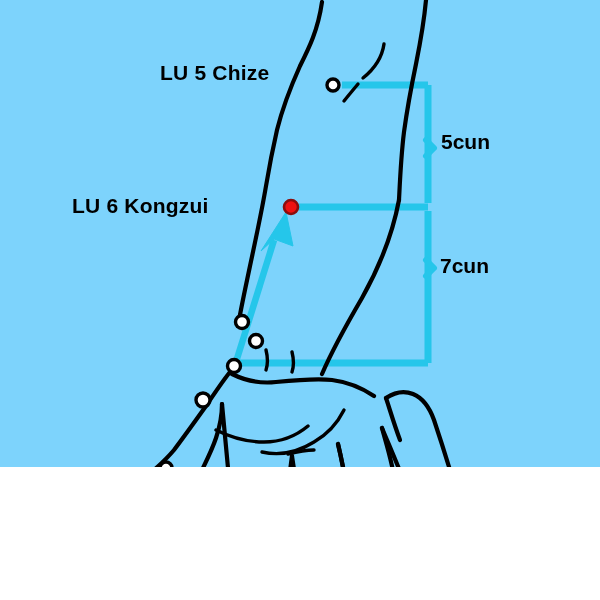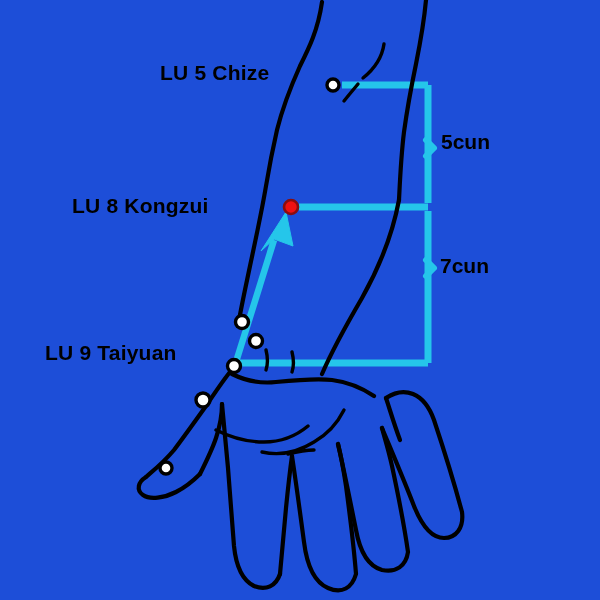--- a/index.html
+++ b/index.html
@@ -7,22 +7,22 @@
     margin: 0;
     padding: 0;
     background: #ffffff;
   }
   body {
     font-family: "Liberation Sans", "DejaVu Sans", sans-serif;
   }
   #diagram-root {
     position: relative;
     width: 600px;
-    height: 600px;
-    background: #1d4ed8;
+    height: 467px;
+    background: #7dd3fc;
     overflow: hidden;
   }
   #diagram-svg {
     position: absolute;
     top: 0;
     left: 0;
     width: 600px;
     height: 600px;
     display: block;
   }
@@ -228,21 +228,20 @@
       <circle class="acupoint-open" cx="256" cy="341" r="6.5"></circle>
       <circle class="acupoint-open" cx="234" cy="366" r="6.5"></circle>
       <circle class="acupoint-open" cx="203" cy="400" r="7"></circle>
       <circle class="acupoint-open" cx="166" cy="468" r="6"></circle>
       <circle class="acupoint-active" cx="291" cy="207" r="7"></circle>
     </g>
   </svg>
 
   <div class="point-label" id="label-chize">LU 5 Chize</div>
 
-  <div class="point-label" id="label-kongzui">LU 8 Kongzui</div>
-
-  <div class="point-label" id="label-taiyuan">LU 9 Taiyuan</div>
+  <div class="point-label" id="label-kongzui">LU 6 Kongzui</div>
+
 
   <div class="measure-label" id="label-5cun">5cun</div>
 
   <div class="measure-label" id="label-7cun">7cun</div>
 
 </div>
 
 </body></html>

